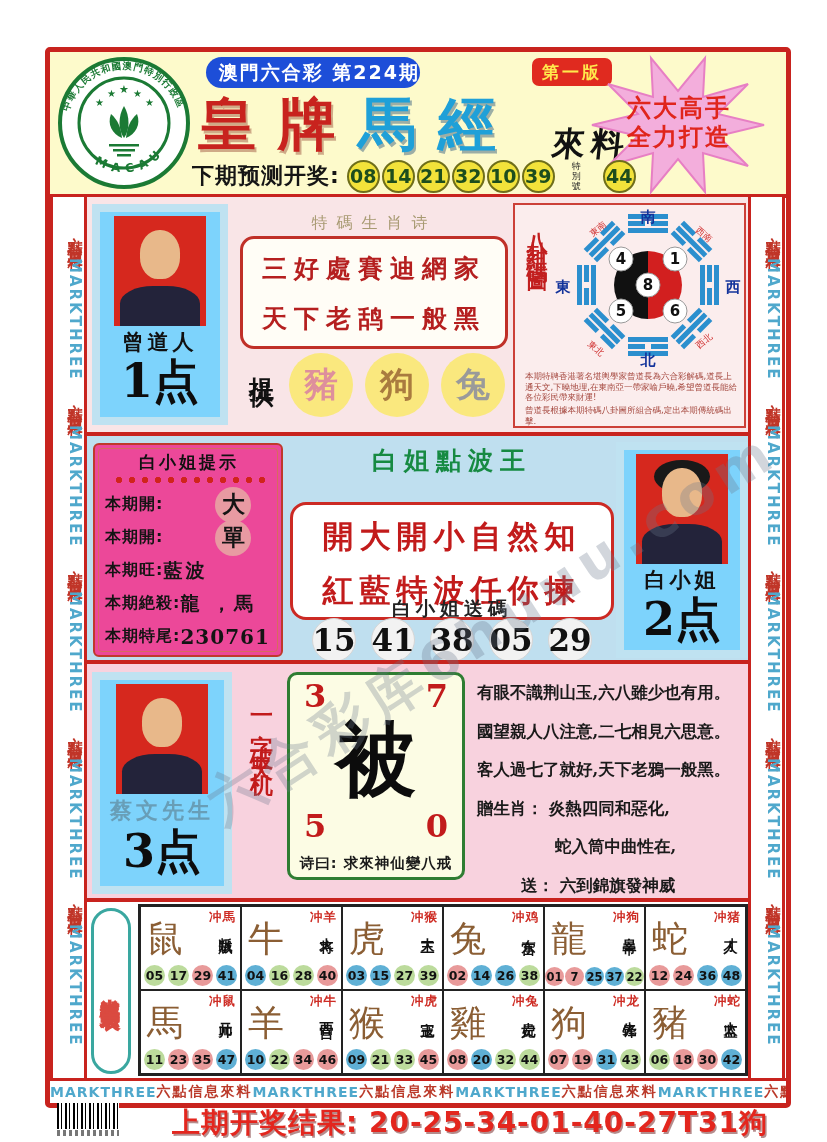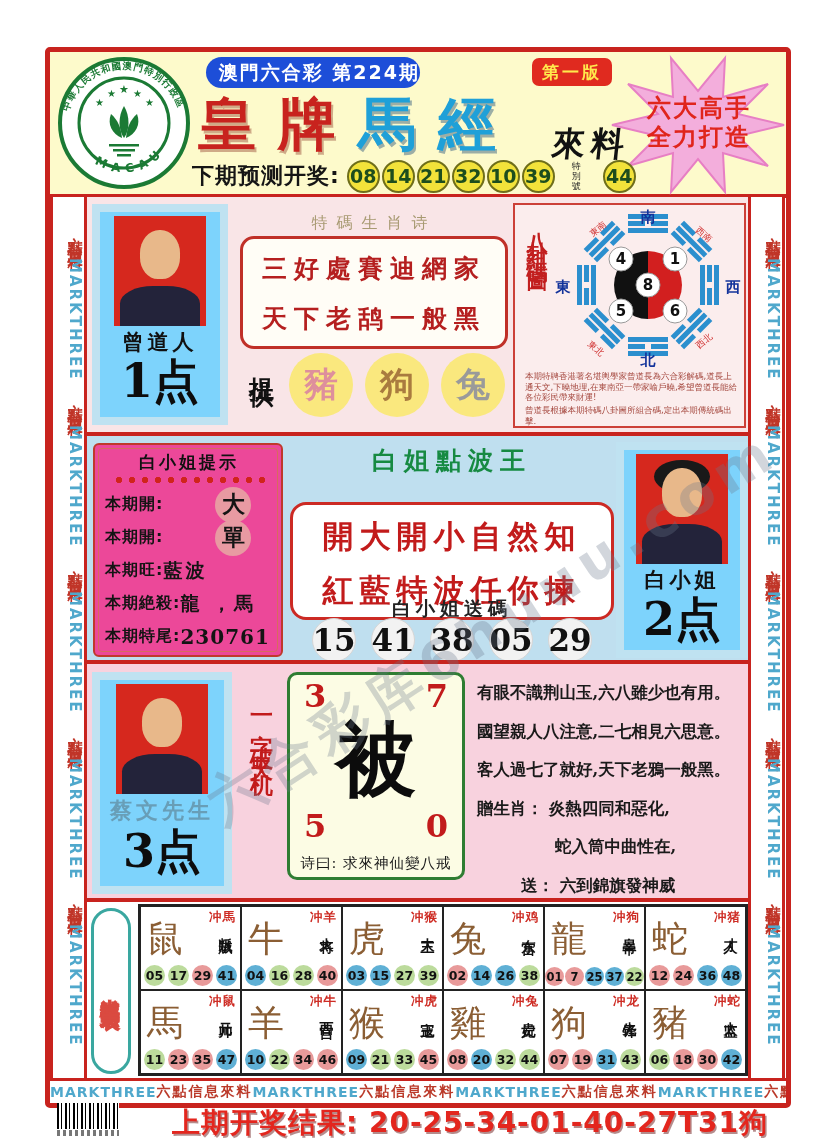--- a/index.html
+++ b/index.html
@@ -21,21 +21,21 @@
   #editionBadge{position:absolute;left:532px;top:58px;width:80px;height:28px;
                 background:#E02A1F;border-radius:7px;color:#FFE94C;font-weight:bold;
                 font-size:17px;line-height:28px;text-align:center;letter-spacing:3px;}
   #mastTitle{position:absolute;left:198px;top:86px;width:360px;height:72px;
              font-size:58px;font-weight:bold;letter-spacing:22px;white-space:nowrap;
              font-family:"DejaVu Serif",serif;}
   #mastTitle .t-red{color:#C8231E;text-shadow:2px 3px 0 rgba(120,20,10,.35);}
   #mastTitle .t-blue{color:#1FA0D8;text-shadow:2px 3px 0 rgba(10,60,110,.4);}
   #subTitle{position:absolute;left:552px;top:122px;font-size:33px;font-weight:bold;color:#111;
             transform:skewX(-6deg);font-family:"DejaVu Serif",serif;letter-spacing:6px;}
-  #starburst{position:absolute;left:610px;top:50px;width:178px;height:148px;}
+  #starburst{position:absolute;left:590px;top:50px;width:178px;height:148px;}
   #starText{position:absolute;left:18px;top:44px;width:142px;text-align:center;
             color:#E0251C;font-weight:bold;font-size:24px;line-height:29px;letter-spacing:2px;}
   #predRow{position:absolute;left:192px;top:158px;height:36px;display:flex;align-items:center;gap:3px;}
   #predLabel{font-size:22px;font-weight:bold;color:#151515;letter-spacing:1px;margin-right:2px;}
   .yball{display:inline-block;width:33px;height:33px;border-radius:50%;background:#F2E23A;
          border:2px solid #6e6e1a;color:#1d4d1d;font-weight:bold;font-size:19px;
          line-height:29px;text-align:center;margin-left:2px;}
   #specialLabel{width:12px;font-size:9px;line-height:10px;color:#222;margin:0 14px;word-break:break-all;}
 
   
@@ -124,21 +124,21 @@
   
   #vertTitle{position:absolute;left:160px;top:38px;writing-mode:vertical-rl;font-size:23px;
              font-weight:bold;color:#C21B1B;letter-spacing:13px;font-family:"DejaVu Serif",serif;}
   #charBox{position:absolute;left:200px;top:8px;width:178px;height:208px;background:#FCFCE4;
            border:3px solid #2F7D32;border-radius:10px;}
   .corner{position:absolute;font-size:32px;font-weight:bold;color:#C21B1B;font-family:"DejaVu Serif",serif;}
   #cTL{left:14px;top:2px;} #cTR{right:14px;top:2px;} #cBL{left:14px;bottom:32px;} #cBR{right:14px;bottom:32px;}
   #charCenter{position:absolute;left:0;top:30px;width:100%;text-align:center;font-size:80px;
               font-weight:bold;color:#0c0c0c;font-family:"DejaVu Serif",serif;line-height:108px;}
   #charPoem{position:absolute;left:0;bottom:4px;width:100%;text-align:center;font-size:14.5px;
-            color:#1a1a1a;font-weight:normal;letter-spacing:1px;}
+            color:#1a1a1a;font-weight:bold;letter-spacing:1px;}
   #tipLines{position:absolute;left:390px;top:10px;width:266px;}
   .tline{font-size:16.5px;color:#1a1a1a;line-height:38.5px;white-space:nowrap;
          font-family:"DejaVu Serif",serif;font-weight:bold;}
 
   
   #capsule{position:absolute;left:4px;top:6px;width:40px;height:166px;border:3px solid #3AA7A0;
            border-radius:22px;display:flex;align-items:center;justify-content:center;}
   #capsuleText{writing-mode:vertical-rl;font-size:19px;font-weight:bold;letter-spacing:2px;
                color:#fff;-webkit-text-stroke:1.2px #DA4A40;text-shadow:0 0 1px #DA4A40;}
   #zGrid{position:absolute;left:51px;top:2px;width:610px;height:172px;display:grid;

